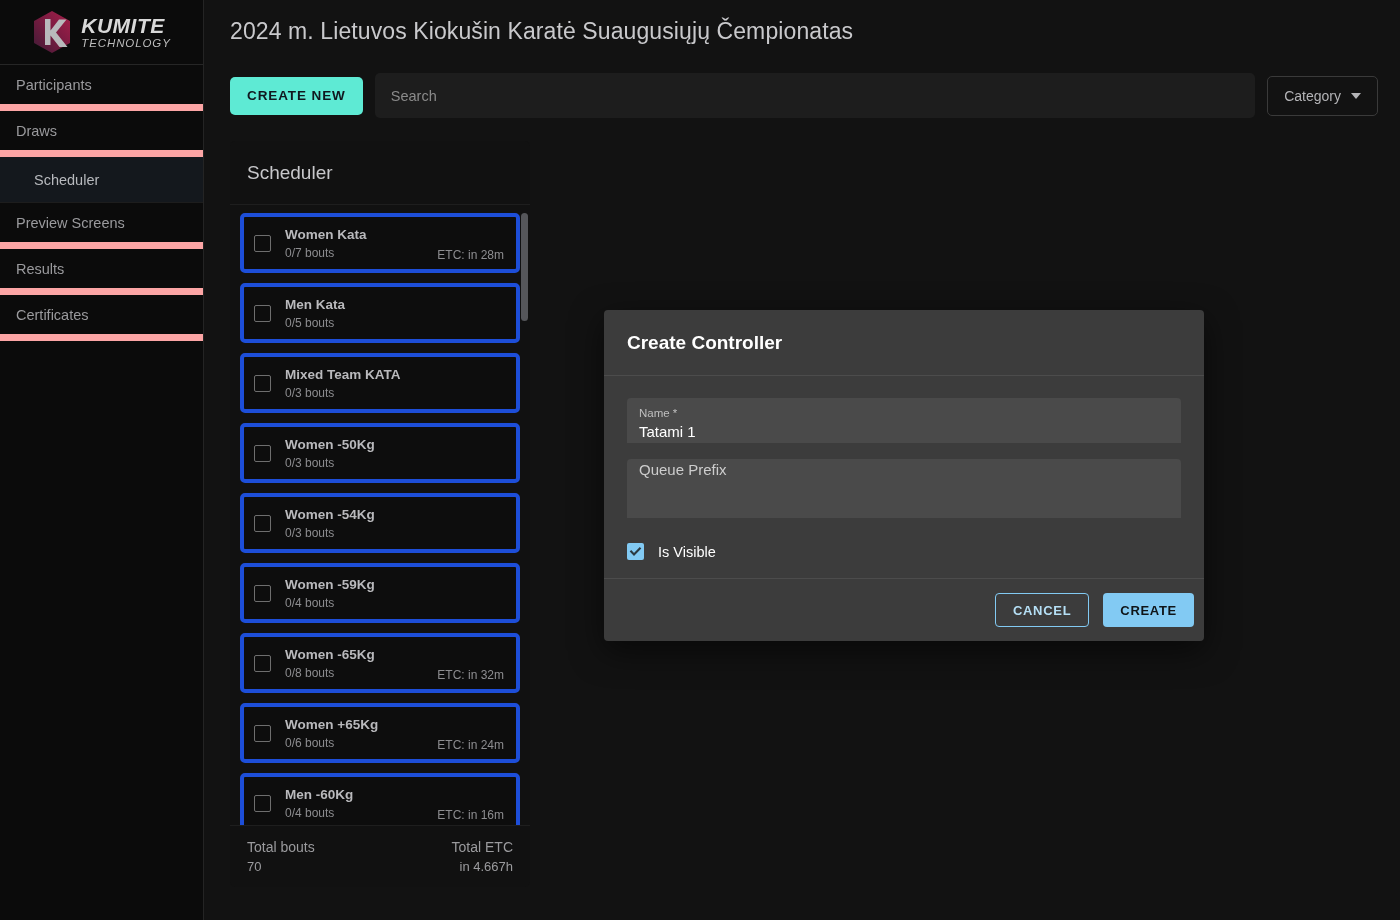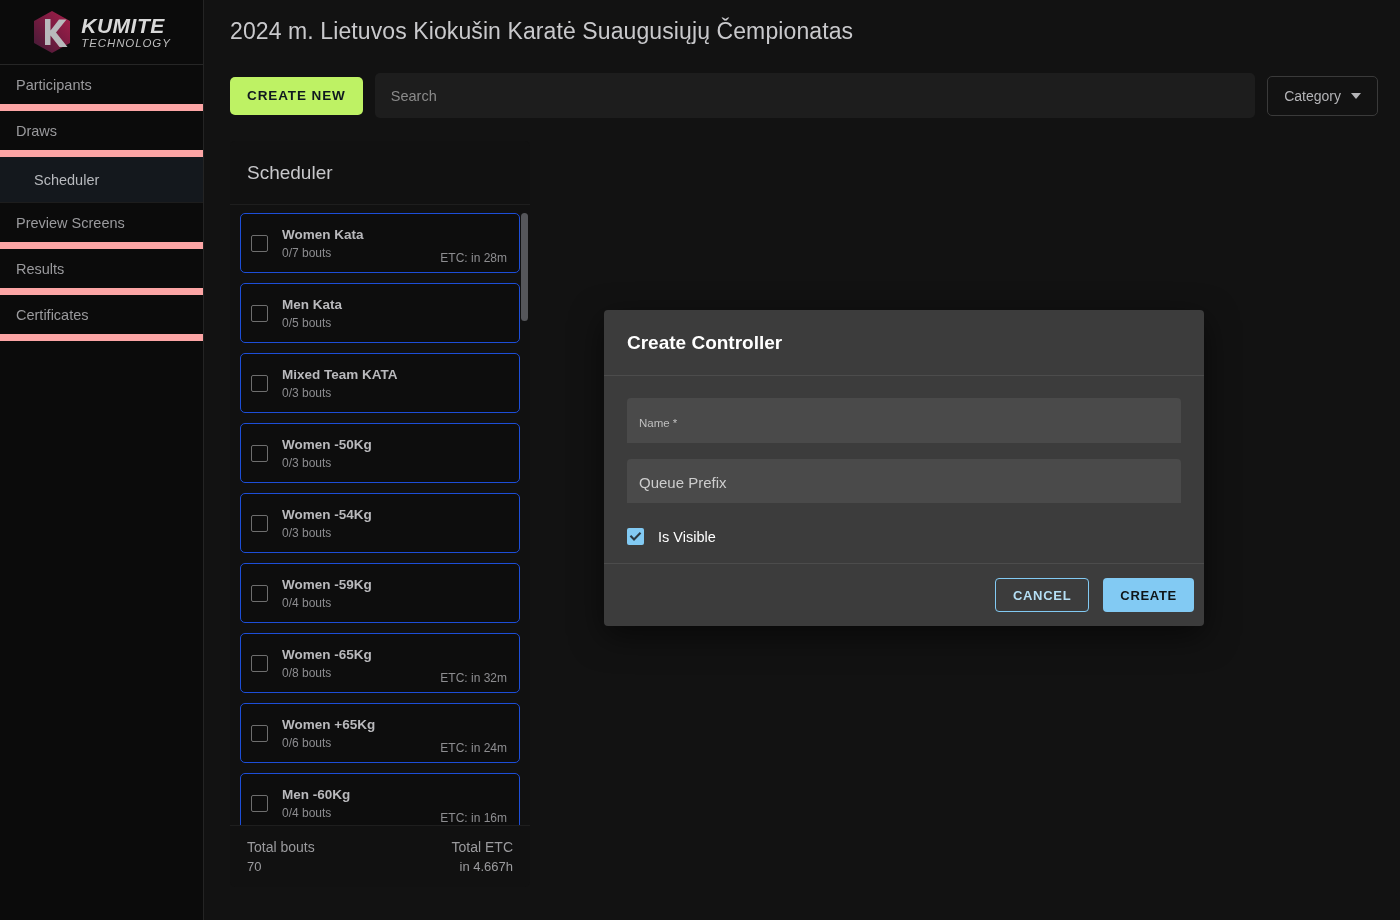--- a/index.html
+++ b/index.html
@@ -63,21 +63,21 @@
     font-weight: normal;
     letter-spacing: 0.1px;
   }
   .toolbar {
     display: flex; align-items: center;
     margin: 28px 0 0 26px;
     width: 1148px;
     gap: 12px;
   }
   .btn-create-new {
-    background: #bef264;
+    background: #5eead4;
     color: #10181f;
     border: none;
     border-radius: 5px;
     height: 38px;
     padding: 0 17px;
     font-size: 13.5px;
     font-weight: bold;
     letter-spacing: 0.9px;
     cursor: pointer;
     font-family: inherit;
@@ -134,21 +134,21 @@
     position: relative;
     height: 620px;
     padding: 8px 10px 0 10px;
     overflow: hidden;
   }
   .cat-row {
     position: relative;
     height: 60px;
     margin-bottom: 10px;
     background: #0d0d0d;
-    border: 1px solid #1d4ed8;
+    border: 4px solid #1d4ed8;
     border-radius: 5px;
     display: flex; align-items: center;
     padding: 0 12px 0 10px;
     cursor: pointer;
   }
   .cb {
     width: 17px; height: 17px;
     border: 1px solid #6e6e6e;
     border-radius: 2px;
     flex: 0 0 17px;
@@ -220,23 +220,23 @@
   .field-label { font-size: 11.5px; color: #bfbfbf; line-height: 1.2; }
   .field-value {
     font-size: 15px; color: #ffffff;
     border: none; background: transparent; outline: none;
     font-family: inherit;
     padding: 2px 0 0 0;
     width: 100%;
   }
   .field-value::placeholder { color: #cdcdcd; }
   .field.empty {
-    height: 44px;
+    height: 59px;
     padding: 0 12px;
-    justify-content: center;
+    justify-content: flex-start;
     margin-top: 16px;
   }
   .checkrow {
     display: flex; align-items: center; gap: 14px;
     margin-top: 25px;
     cursor: pointer;
   }
   .cb-checked {
     width: 17px; height: 17px;
     background: #82caf3;
@@ -434,20 +434,21 @@
         </div>
       </div>
     </div>
 
     <div class="dialog">
       <div class="dialog-head">Create Controller</div>
 
       <div class="dialog-body">
         <label class="field filled">
           <span class="field-label">Name *</span>
+          <input class="field-value" type="text" value="Tatami 1" style="">
         </label>
 
         <label class="field empty">
           <input class="field-value" type="text" placeholder="Queue Prefix" style="">
         </label>
 
         <div class="checkrow">
           <span class="cb-checked">
             <svg width="13" height="13" viewBox="0 0 13 13" aria-hidden="true">
               <path d="M2.2 6.6 L5 9.4 L10.8 3.5" fill="none" stroke="#2b3a42" stroke-width="2.1" stroke-linecap="square"></path>

